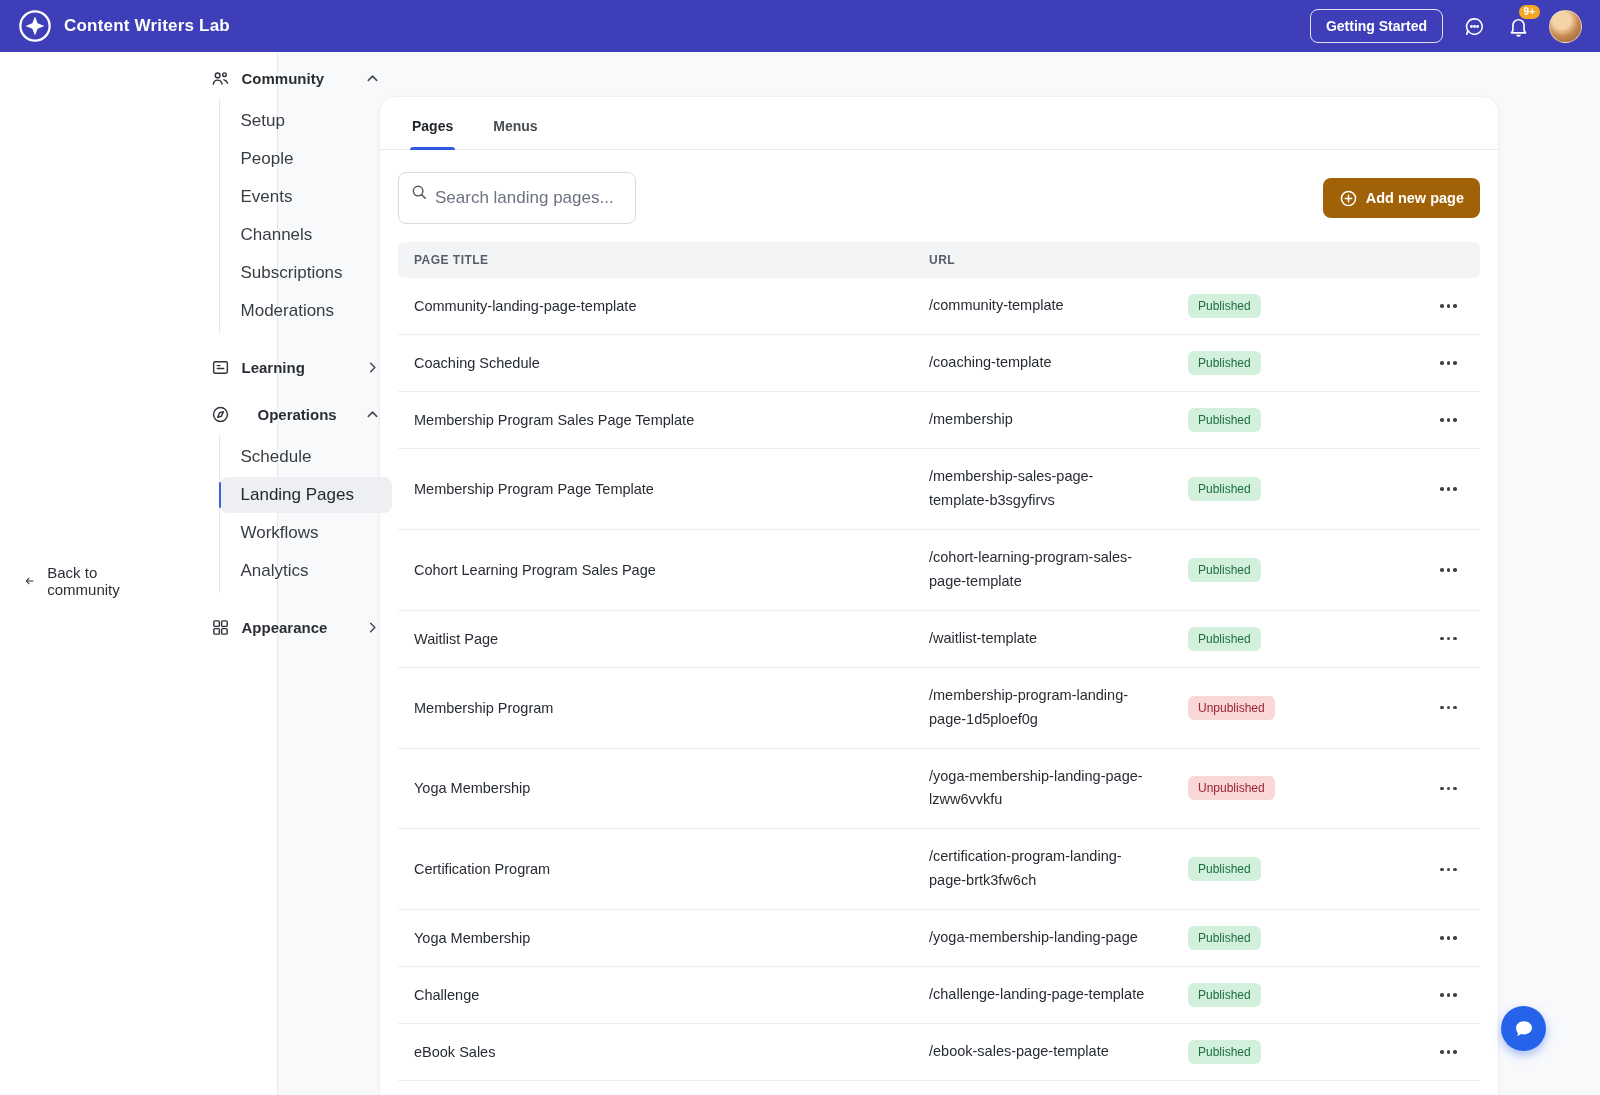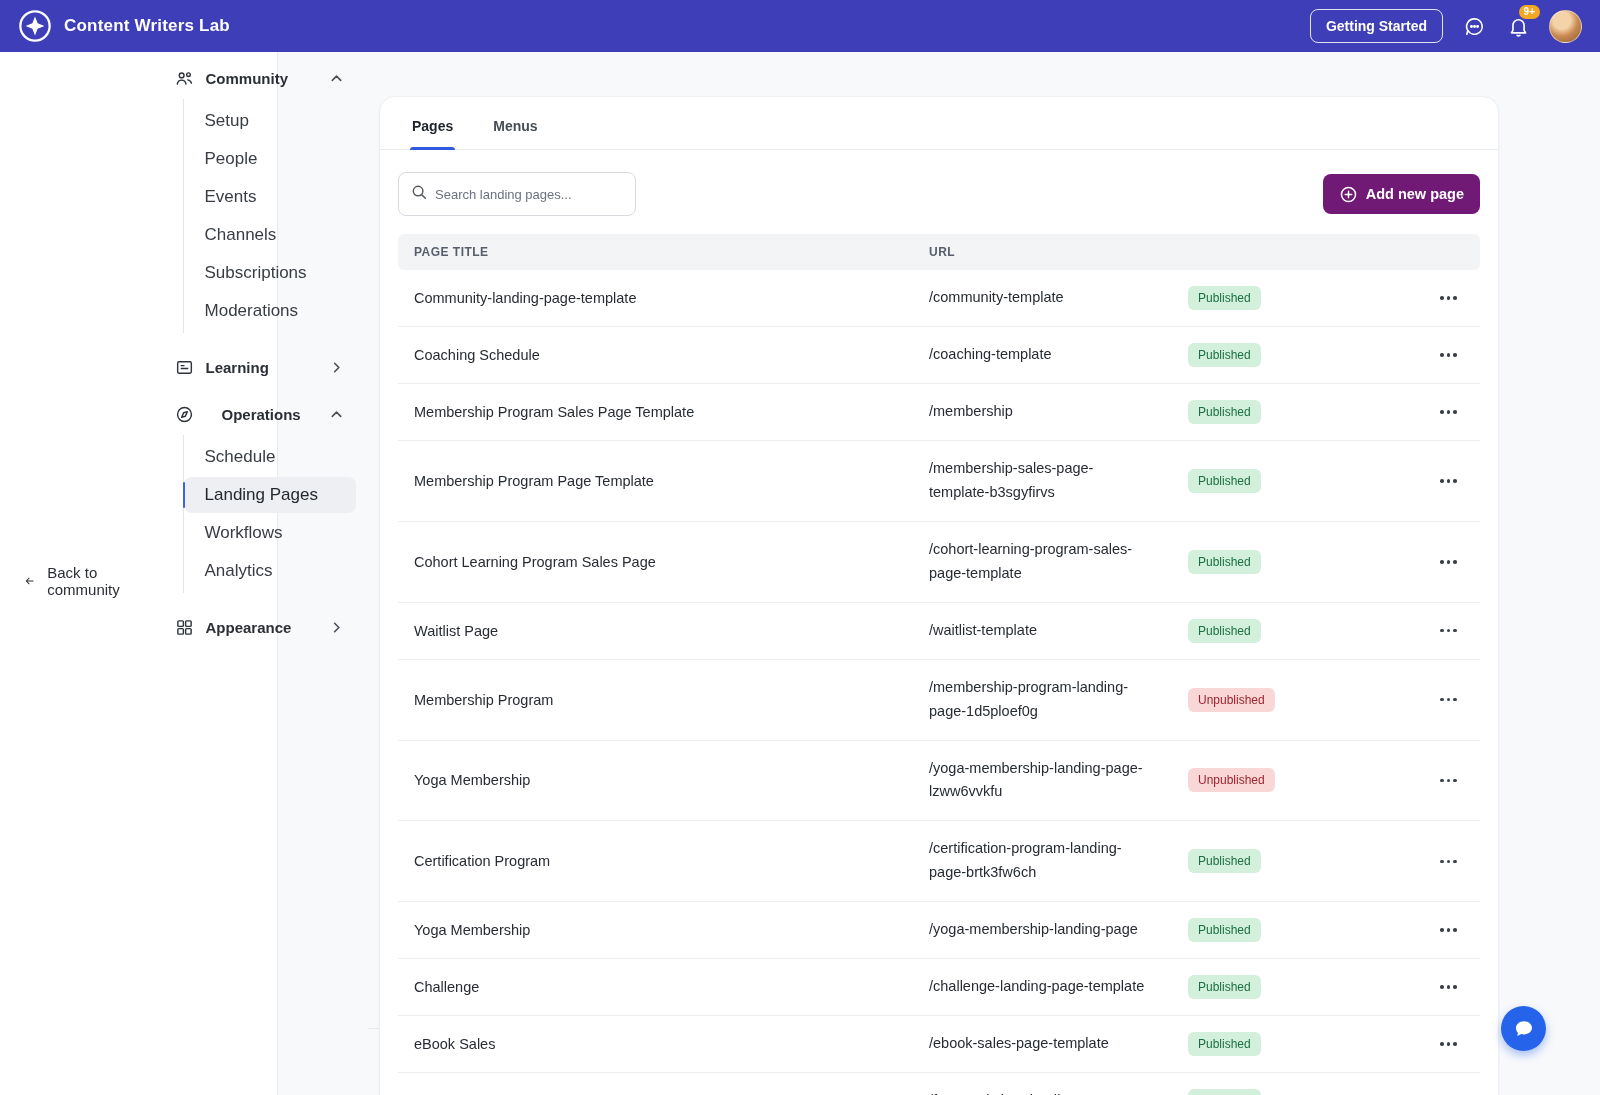--- a/index.html
+++ b/index.html
@@ -16,42 +16,42 @@
   .notif-badge { position:absolute; top:-8px; right:-9px; background:#F5A623; color:#fff; font-size:10px; font-weight:700; border-radius:9px; padding:2px 5px; line-height:1; }
   .avatar { width:33px; height:33px; border-radius:50%; background:radial-gradient(circle at 38% 30%, #F4D3A8 0 30%, #C98A52 55%, #8A5A33 100%); border:1px solid rgba(255,255,255,.5); cursor:pointer; }
 
   
   .shell { display:flex; height:1043px; }
   .sidebar { width:278px; background:#fff; border-right:1px solid #E7E9EC; display:flex; flex-direction:row; flex:0 0 auto; }
   .main { flex:1; overflow:hidden; }
 
   
   .back-row { display:flex; align-items:center; gap:12px; padding:28px 24px 14px; font-size:15px; font-weight:500; color:#2B2F35; cursor:pointer; }
-  .nav { padding:8px 0 0; }
+  .nav { padding:8px 0 0;margin-left:36px; }
   .section-row { display:flex; align-items:center; gap:12px; padding:9px 24px; font-size:15px; font-weight:600; color:#2B2F35; cursor:pointer; }
   .section-row .chev { margin-left:auto; display:flex; }
   .sub-list { margin:2px 0 16px 32px; border-left:1px solid #E3E5E9; padding:2px 0; }
   .sub-item { position:relative; margin:2px 12px 2px 0; padding:8px 12px 8px 21px; font-size:17px; color:#383D44; border-radius:8px; cursor:pointer; }
   .sub-item.active { background:#EDEFF2; color:#24292E; font-weight:500; }
   .sub-item.active::before { content:""; position:absolute; left:-1px; top:5px; bottom:5px; width:2px; background:#3E63DD; border-radius:2px; }
   .sidebar-footer { margin-top:auto; border-top:1px solid #E7E9EC; padding:17px 24px; display:flex; align-items:center; gap:12px; font-size:14px; font-weight:500; color:#2B2F35; cursor:pointer; }
 
   
   .card { max-width:1120px; margin:44px auto 0; background:#fff; border-radius:16px; border:1px solid #EDEFF2; box-shadow:0 1px 3px rgba(16,24,40,.05); min-height:1100px; }
   .tabs-bar { display:flex; gap:36px; padding:0 30px; border-bottom:1px solid #E7E9EC; }
   .tab { padding:21px 2px 15px; font-size:14px; font-weight:600; color:#464C54; cursor:pointer; position:relative; }
   .tab.active { color:#1F242B; }
   .tab.active::after { content:""; position:absolute; left:0; right:0; bottom:-1px; height:3px; background:#2F5BE3; border-radius:3px 3px 0 0; }
 
   .toolbar { display:flex; align-items:center; justify-content:space-between; padding:22px 18px 18px; }
   .search-wrap { position:relative; }
   .search-wrap svg { position:absolute; left:12px; top:11px; }
-  .search-input { width:238px; height:44px; border:1px solid #D8DBE0; border-radius:8px; padding:0 12px 0 36px; font-size:13px; color:#374151; font-family:inherit; outline:none; background:#fff; }
+  .search-input { width:238px; height:52px; border:1px solid #D8DBE0; border-radius:8px; padding:0 12px 0 36px; font-size:17px; color:#374151; font-family:inherit; outline:none; background:#fff; }
   .search-input::placeholder { color:#6B7280; }
-  .add-btn { display:flex; align-items:center; gap:8px; background:#701a75; color:#fff; border:none; border-radius:8px; height:40px; padding:0 16px; font-size:14.5px; font-weight:600; cursor:pointer; font-family:inherit; }
+  .add-btn { display:flex; align-items:center; gap:8px; background:#a16207; color:#fff; border:none; border-radius:8px; height:40px; padding:0 16px; font-size:14.5px; font-weight:600; cursor:pointer; font-family:inherit; }
 
   .table { padding:0 18px; }
   .thead { display:grid; grid-template-columns:515px 259px 1fr 64px; background:#F3F4F6; border-radius:6px; }
   .thead > div { padding:11px 16px; font-size:12px; font-weight:700; letter-spacing:.04em; color:#555E6A; text-transform:uppercase; }
   .trow { display:grid; grid-template-columns:515px 259px 1fr 64px; align-items:center; border-bottom:1px solid #ECEEF1; }
   .trow > div { padding:16px; font-size:14.5px; color:#272C33; }
   .cell-url { line-height:1.65; word-break:break-word; padding-right:24px !important; color:#2E333A; }
   .badge { display:inline-block; font-size:12px; font-weight:500; padding:5px 10px; border-radius:6px; }
   .badge.published { background:#D2F0DB; color:#1D6F42; }
   .badge.unpublished { background:#F9D7D7; color:#9B2430; }

